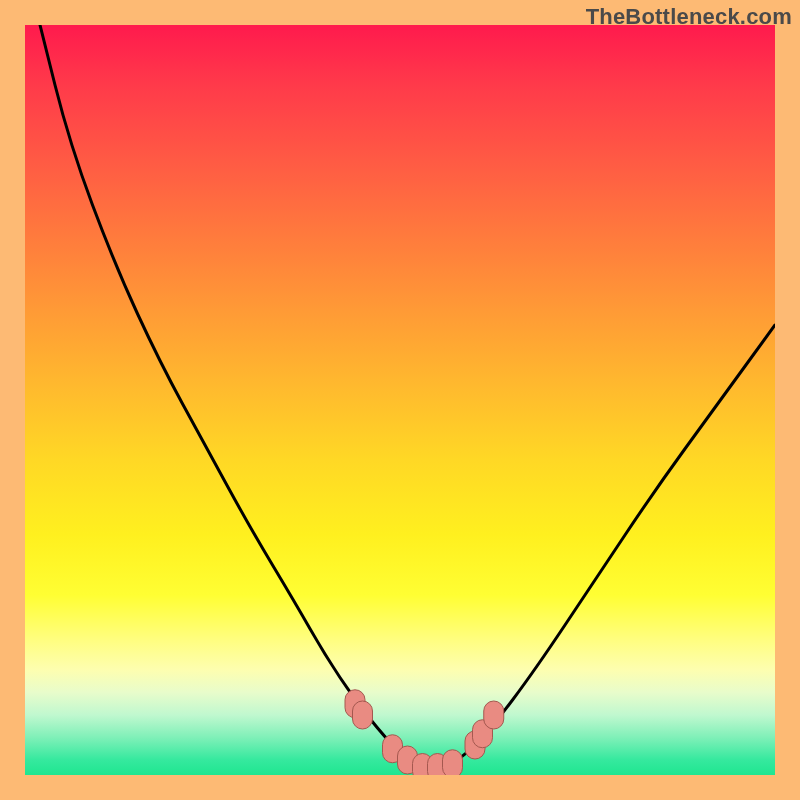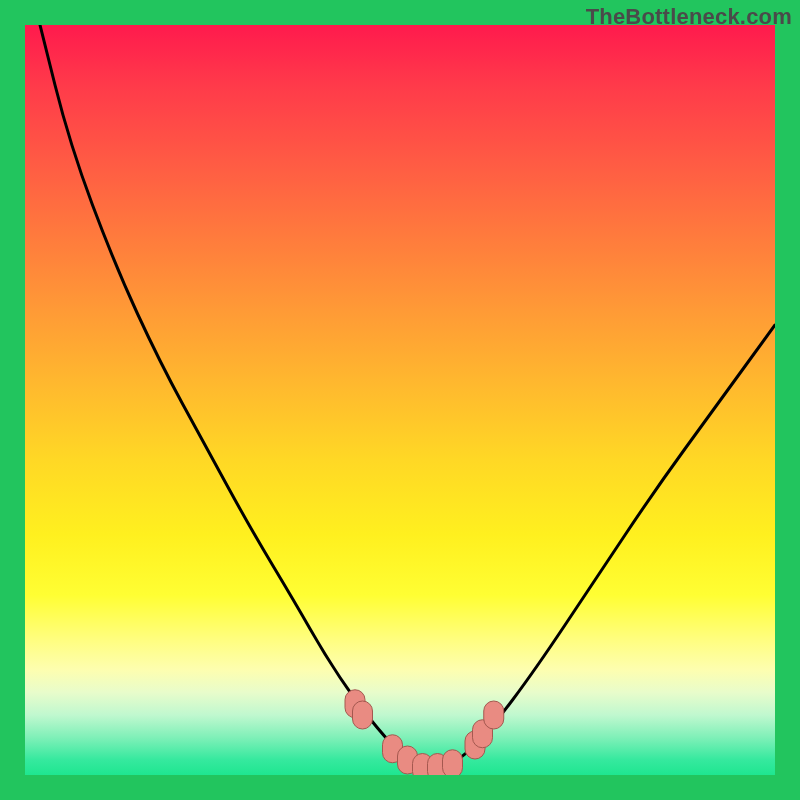--- a/index.html
+++ b/index.html
@@ -10,21 +10,21 @@
     background: #000;
     overflow: hidden;
     font-family: Arial, Helvetica, sans-serif;
   }
   .frame {
     position: absolute;
     left: 0;
     top: 0;
     width: 800px;
     height: 800px;
-    background: #22c55e;
+    background: #fdba74;
   }
   .plot {
     position: absolute;
     left: 25px;
     top: 25px;
     width: 750px;
     height: 750px;
     background: linear-gradient(
       to bottom,
       #ff1a4d 0%,

